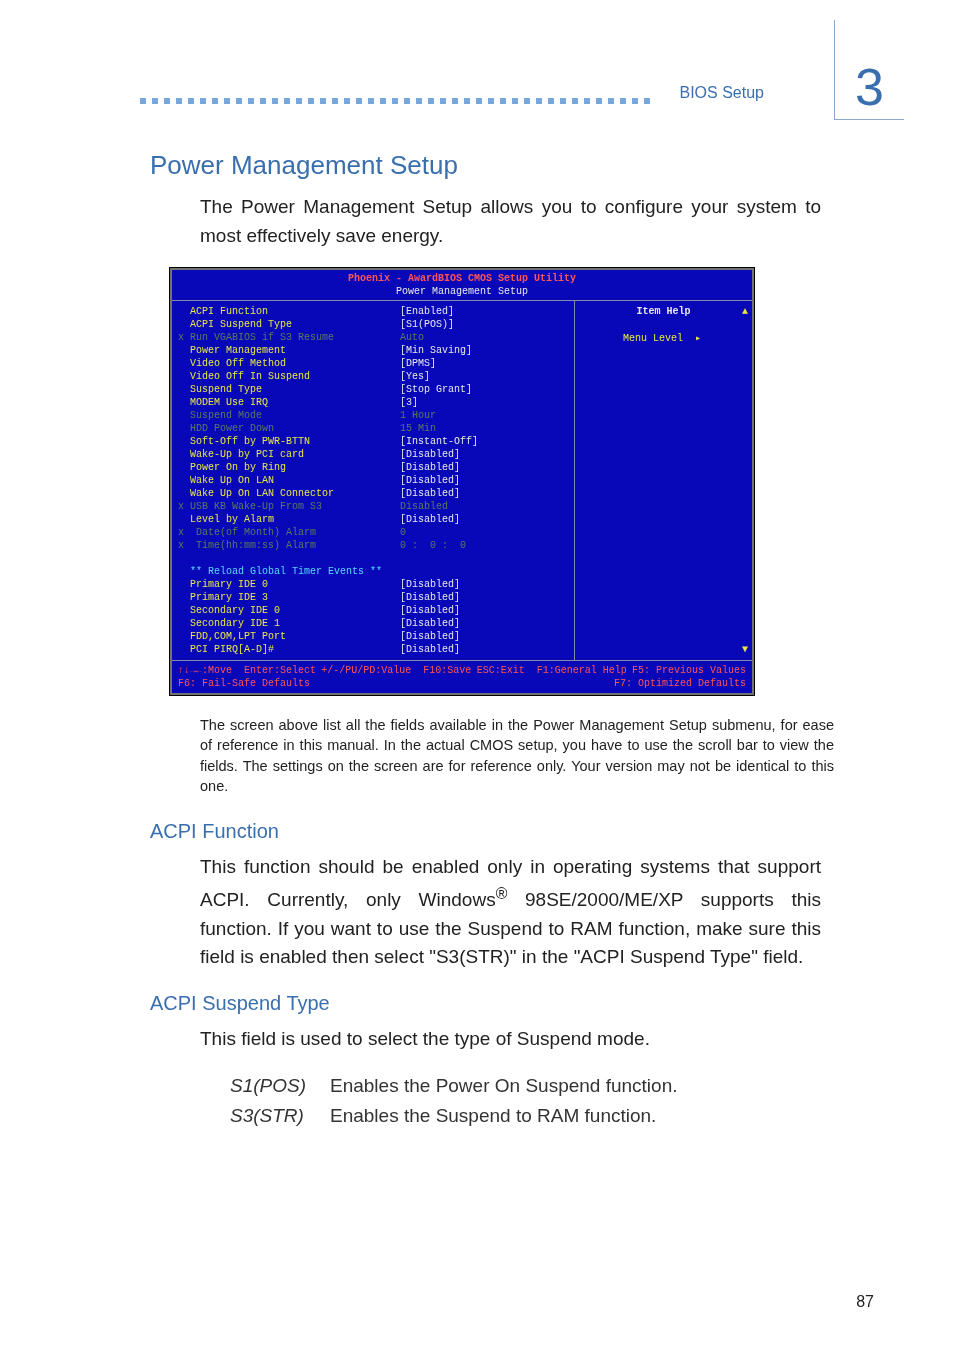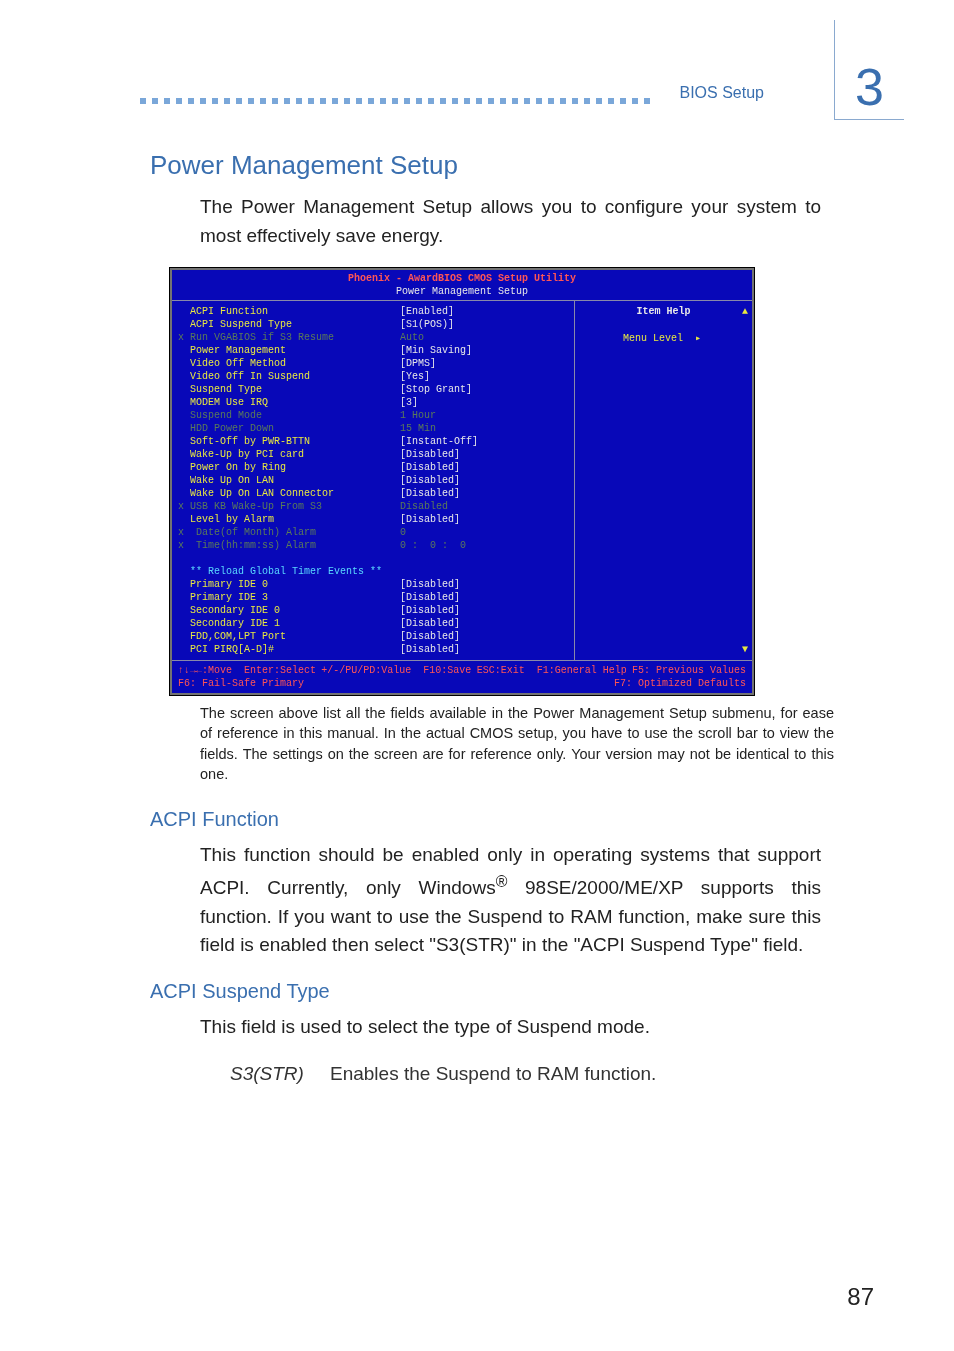--- a/index.html
+++ b/index.html
@@ -132,21 +132,21 @@
     position: absolute;
     right: 4px;
     color: #e8e840;
     font-size: 10px;
   }
   .scroll-tri-up { top: 4px; }
   .scroll-tri-down { bottom: 4px; }
   .caption {
     font-size: 14.5px;
     line-height: 1.4;
-    margin: 8px 0 24px 50px;
+    margin: 20px 0 24px 50px;
     color: #222;
     text-align: justify;
   }
   h2.subhead {
     color: #3a6faf;
     font-size: 20px;
     font-weight: 400;
     margin: 20px 0 10px 0;
   }
   .def-table {
@@ -154,21 +154,21 @@
     font-size: 19px;
     line-height: 1.6;
   }
   .def-row { display: flex; }
   .def-term { width: 100px; font-style: italic; }
   .def-desc { flex: 1; }
   .page-num {
     position: absolute;
     bottom: 40px;
     right: 80px;
-    font-size: 24px;
+    font-size: 16px;
     color: #222;
   }
 </style>
 </head>
 <body>
 
 <div class="page">
   <div class="header">
     <div class="dotted"></div>
     <div class="header-title">BIOS Setup</div>
@@ -218,35 +218,39 @@
         <div class="item-help">Item Help</div>
         <div class="menu-level"><span>Menu Level</span>&nbsp;&nbsp;<span class="arrow">▸</span></div>
         <span class="scroll-tri-down">▼</span>
       </div>
     </div>
     <div class="bios-foot">
       <span class="foot-col">↑↓→←:Move  Enter:Select</span>
       <span class="foot-col">+/-/PU/PD:Value  F10:Save</span>
       <span class="foot-col">ESC:Exit  F1:General Help</span>
       <span class="foot-col">F5: Previous Values</span>
-      <span class="foot-col">F6: Fail-Safe Primary</span>
+      <span class="foot-col">F6: Fail-Safe Defaults</span>
       <span class="foot-col">F7: Optimized Defaults</span>
     </div>
   </div>
 
   <p class="caption">The screen above list all the fields available in the Power Management Setup submenu, for ease of reference in this manual. In the actual CMOS setup, you have to use the scroll bar to view the fields. The settings on the screen are for reference only. Your version may not be identical to this one.</p>
 
   <h2 class="subhead">ACPI Function</h2>
   <p class="body-text">
     <span>This function should be enabled only in operating systems that support ACPI. Currently, only Windows</span><sup>®</sup><span> 98SE/2000/ME/XP supports this function. If you want to use the Suspend to RAM function, make sure this field is enabled then select "S3(STR)" in the "ACPI Suspend Type" field.</span>
   </p>
 
   <h2 class="subhead">ACPI Suspend Type</h2>
   <p class="body-text">This field is used to select the type of Suspend mode.</p>
   <div class="def-table" id="def-table">
       <div class="def-row">
+        <div class="def-term">S1(POS)</div>
+        <div class="def-desc">Enables the Power On Suspend function.</div>
+      </div>
+      <div class="def-row">
         <div class="def-term">S3(STR)</div>
         <div class="def-desc">Enables the Suspend to RAM function.</div>
       </div>
     </div>
 
   <div class="page-num">87</div>
 </div>
 
 </body></html>

